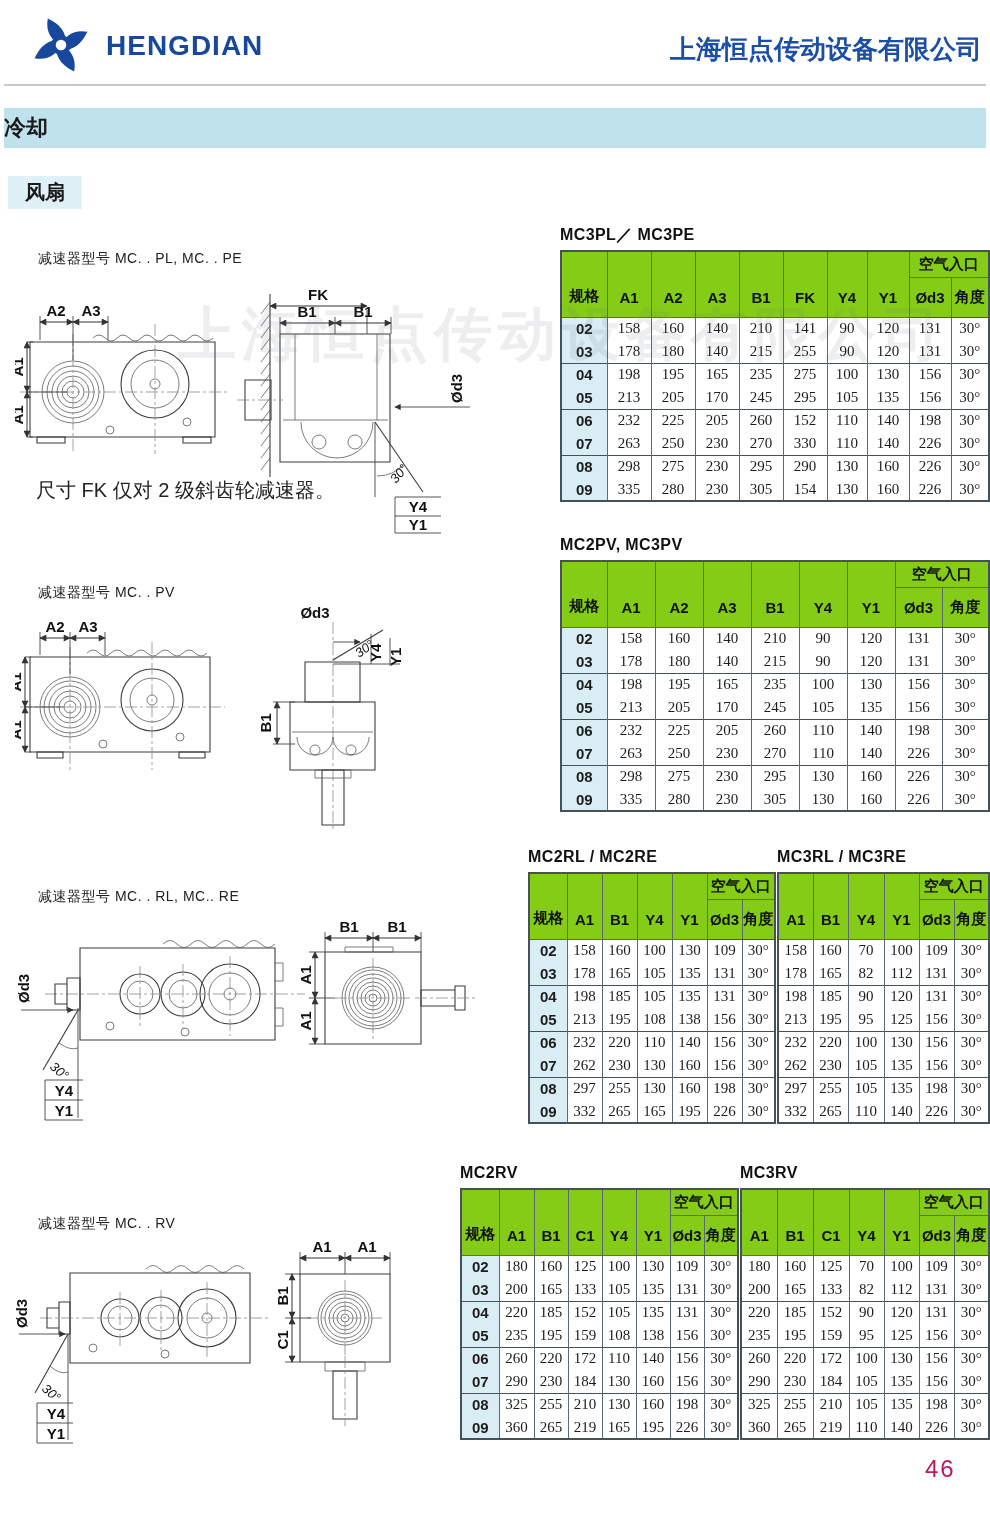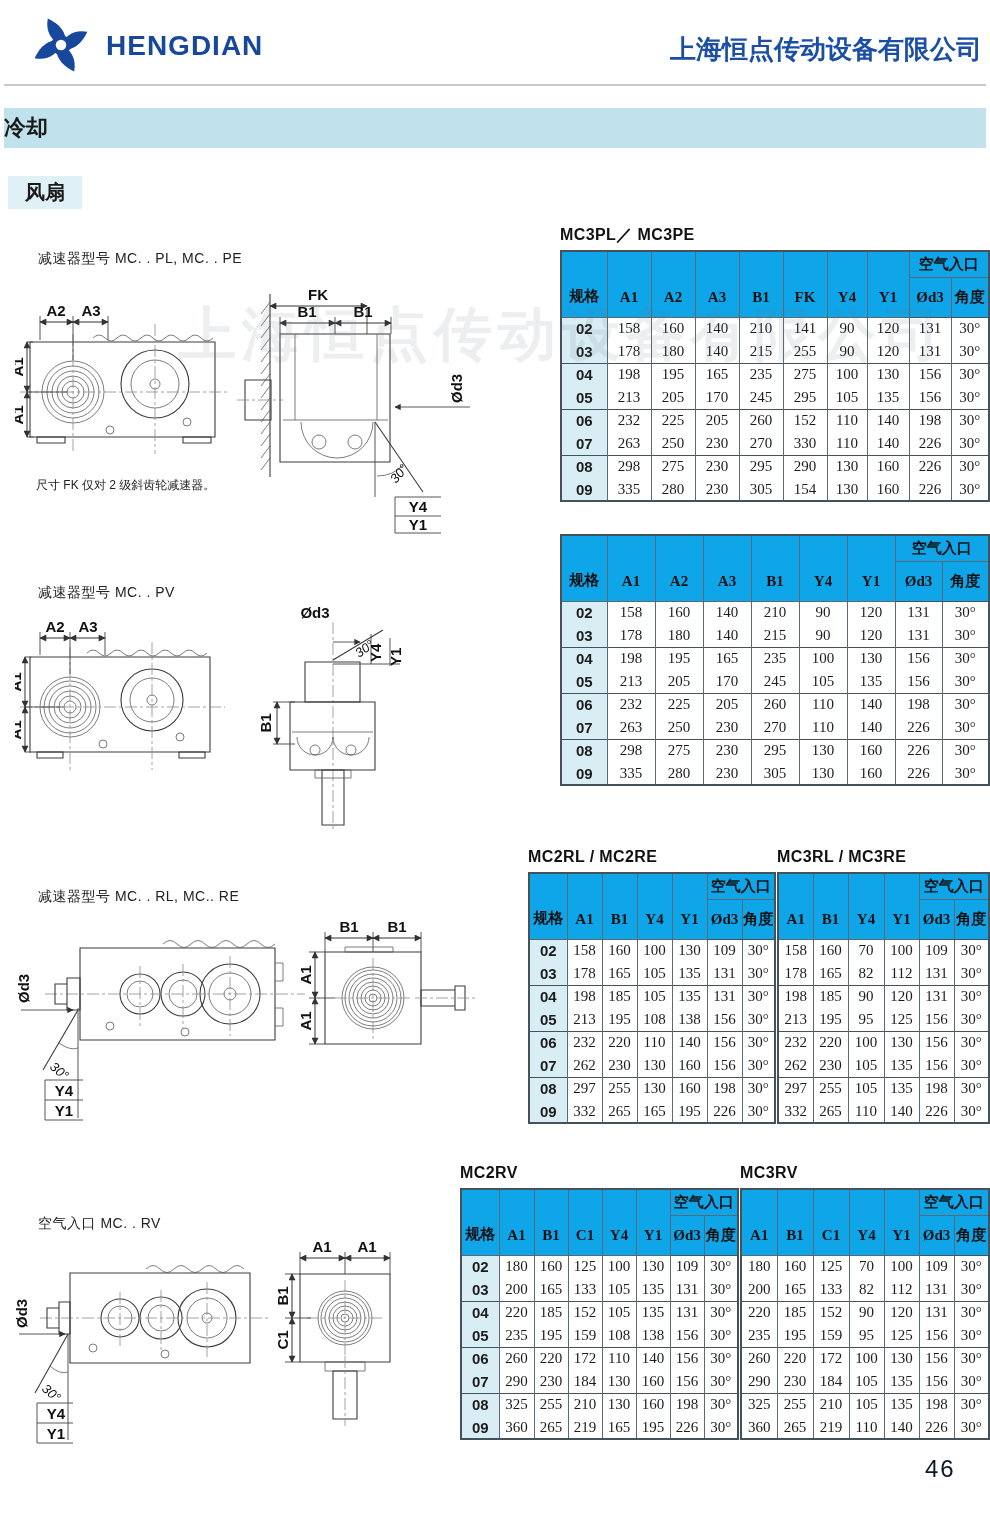--- a/index.html
+++ b/index.html
@@ -13,47 +13,47 @@
   
   .bar-cooling{left:4px;top:108px;width:982px;height:40px;background:#bfe2ed;
                font-size:22px;font-weight:bold;line-height:40px;padding-left:0;box-sizing:border-box;}
   .tag-fan{left:8px;top:176px;width:74px;height:33px;background:#dff0f6;
            font-size:20px;font-weight:bold;line-height:33px;text-align:center;}
   
   .watermark{left:178px;top:296px;width:812px;font-size:58px;font-weight:bold;letter-spacing:6px;
              color:rgba(100,115,130,0.12);white-space:nowrap;overflow:hidden;pointer-events:none;z-index:9;}
   
   .dtitle{font-size:14px;color:#222;letter-spacing:0.5px;}
-  .dnote{font-size:12px;color:#222;z-index:3;}
+  .dnote{font-size:20px;color:#222;z-index:3;}
   
   .tblock{z-index:2;}
   .ttitle{font-size:16px;font-weight:bold;letter-spacing:0.4px;line-height:21px;margin-bottom:5px;color:#111;}
   .tblock table{border-collapse:collapse;table-layout:fixed;border:2px solid #45525a;background:#fff;}
   .tblock th,.tblock td{text-align:center;padding:0;overflow:hidden;}
-  .tblock th{background:#0ea5e9;border:1px solid #5a6a72;font-weight:bold;font-size:15px;color:#111;font-family:Liberation Serif, serif;}
+  .tblock th{background:#84cc16;border:1px solid #5a6a72;font-weight:bold;font-size:15px;color:#111;}
   .tblock th.airh{font-size:15px;}
   .tblock th[rowspan]{vertical-align:bottom;padding-bottom:11px;}
   .tblock thead tr:first-child{height:26px;}
   .tblock thead tr:last-child{height:40px;}
   .tblock thead tr:last-child th{border-bottom:1px solid #45525a;}
   .tblock tbody tr{height:23px;}
   .tblock td{border-left:1px solid #5a6a72;border-right:1px solid #5a6a72;border-top:none;border-bottom:none;
              font-family:"Liberation Serif",serif;font-size:15px;color:#1c1c1c;}
   .tblock tr.grp td{border-top:1px solid #45525a;}
   .tblock td.spec{background:#d8edf4;font-family:"Liberation Sans",sans-serif;font-weight:bold;font-size:15px;}
   
   svg text{fill:#111;}
   .ln{stroke:#3c3c3c;fill:none;stroke-width:1.1;}
   .thin{stroke:#5a5a5a;fill:none;stroke-width:0.8;}
   .cl{stroke:#8a8a8a;fill:none;stroke-width:0.8;stroke-dasharray:12 3 3 3;}
   .ext{stroke:#444;fill:none;stroke-width:0.9;}
   .dim{stroke:#333;fill:none;stroke-width:1;}
   .dtx{font:bold 15px "Liberation Sans",sans-serif;}
   .dtxs{font:italic 13px "Liberation Sans",sans-serif;}
-  .pageno{font-size:24px;letter-spacing:2px;color:#0f172a;}
+  .pageno{font-size:24px;letter-spacing:2px;color:#be185d;}
 </style>
 </head>
 <body>
 
 <svg width="0" height="0" style="position:absolute" aria-hidden="true">
   <defs>
     <marker id="arr" viewBox="0 0 10 10" refX="9" refY="5" markerWidth="9" markerHeight="7" orient="auto-start-reverse">
       <path d="M0,0 L10,5 L0,10 z" fill="#333"></path>
     </marker>
   </defs>
@@ -250,21 +250,21 @@
       <path class="ext" d="M294,44 H310 M294,90 H320 M294,136 H310"></path>
       <line class="dim" x1="300" y1="44" x2="300" y2="90" marker-start="url(#arr)" marker-end="url(#arr)"></line>
       <line class="dim" x1="300" y1="90" x2="300" y2="136" marker-start="url(#arr)" marker-end="url(#arr)"></line>
       <text class="dtx" transform="translate(296,67) rotate(-90)" text-anchor="middle">A1</text>
       <text class="dtx" transform="translate(296,113) rotate(-90)" text-anchor="middle">A1</text>
       <path class="ln" d="M406,82 h34 v16 h-34 z M440,78 h10 v24 h-10 z"></path>
       <path class="cl" d="M400,90 H460"></path>
     </g>
   </svg>
 
-  <div class="abs dtitle" style="left:38px;top:1215px">空气入口 MC. . RV</div>
+  <div class="abs dtitle" style="left:38px;top:1215px">减速器型号 MC. . RV</div>
   <svg class="abs" style="left:15px;top:1238px" width="450" height="230" viewBox="0 0 450 230">
     <g>
       <path class="ln" d="M55,35 h180 v90 h-180 z"></path>
       <path class="thin" d="M131,31 q7,-7 14,0 t14,0 t14,0 t14,0 t14,0 t14,0 t14,0"></path>
       <circle class="ln" cx="105" cy="80" r="19"></circle>
         <circle class="thin" cx="105" cy="80" r="12"></circle>
       <circle class="ln" cx="146" cy="80" r="21"></circle>
         <circle class="thin" cx="146" cy="80" r="13"></circle>
       <circle class="ln" cx="192" cy="80" r="29"></circle>
         <circle class="thin" cx="192" cy="80" r="20"></circle>
@@ -440,20 +440,23 @@
             <td>130</td>
             <td>160</td>
             <td>226</td>
             <td>30°</td>
           </tr>
         </tbody>
       </table>
   </div>
 
   <div class="abs tblock" style="left:560px;top:534px">
+    <div class="ttitle">
+      <div>MC2PV, MC3PV</div>
+    </div>
     <table style="width: 428px;">
         <colgroup>
           <col style="width: 46px;">
           <col style="width: 48px;">
           <col style="width: 48px;">
           <col style="width: 48px;">
           <col style="width: 48px;">
           <col style="width: 48px;">
           <col style="width: 48px;">
           <col style="width: 47px;">

